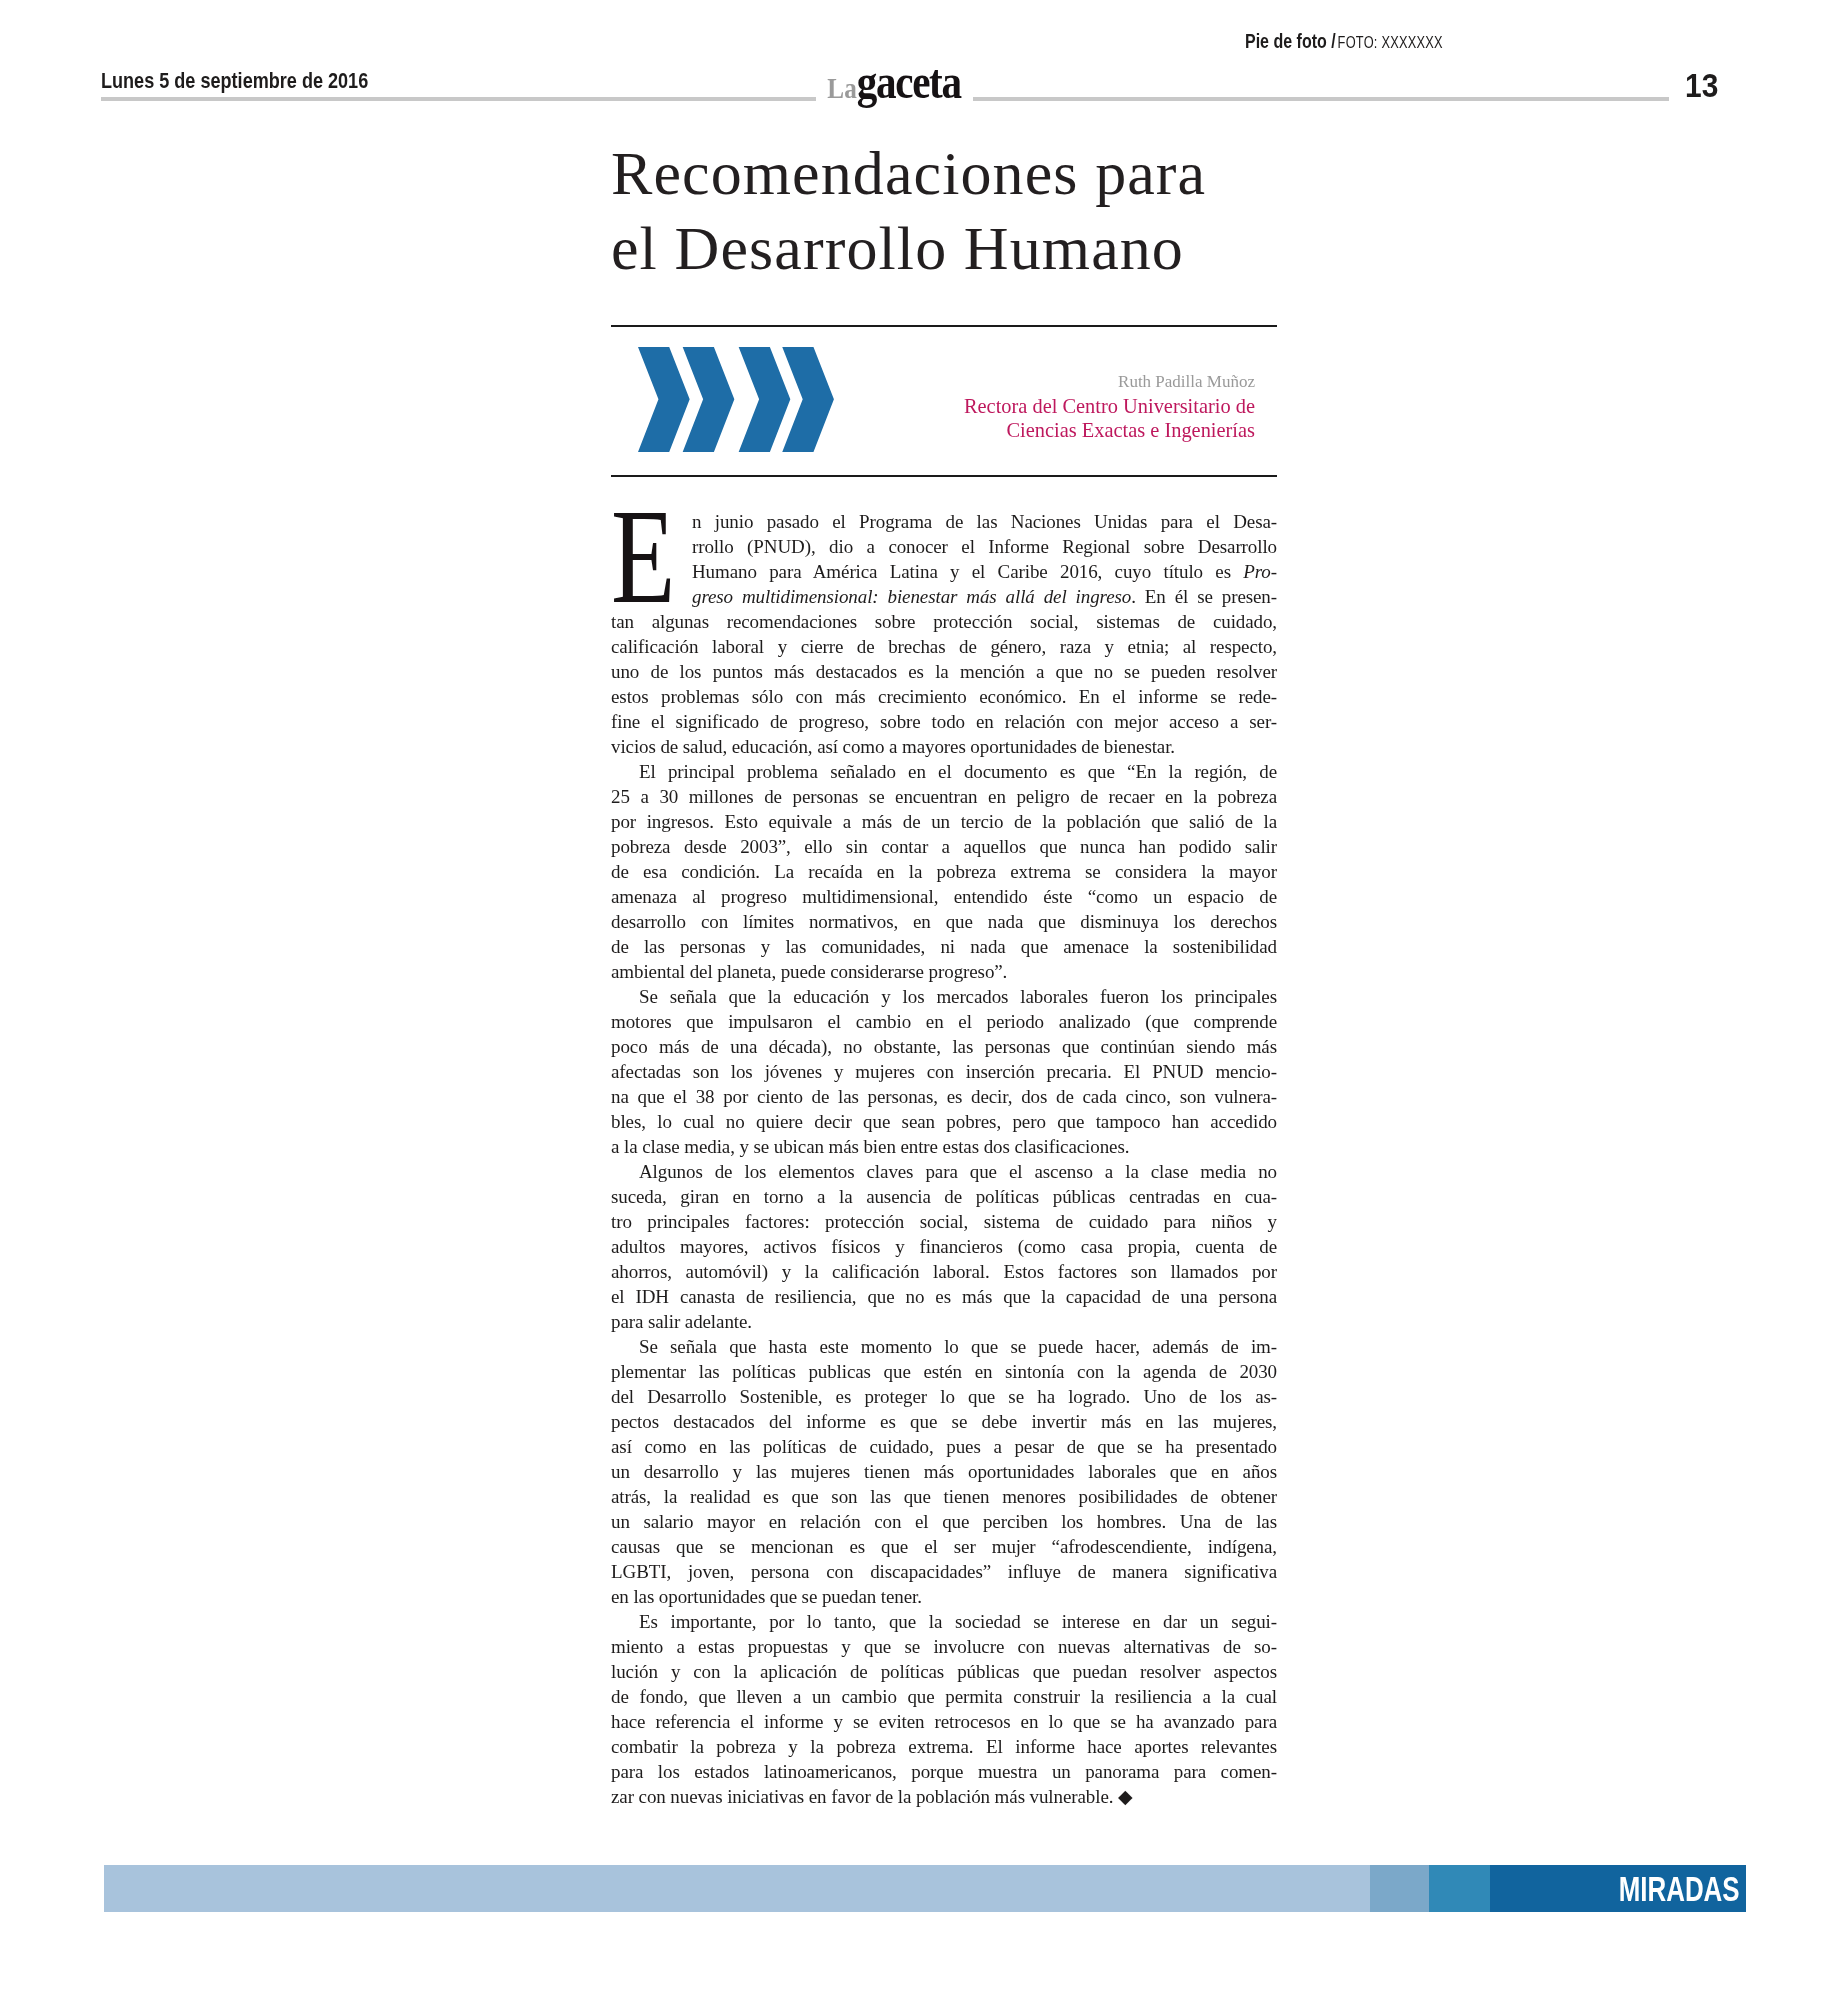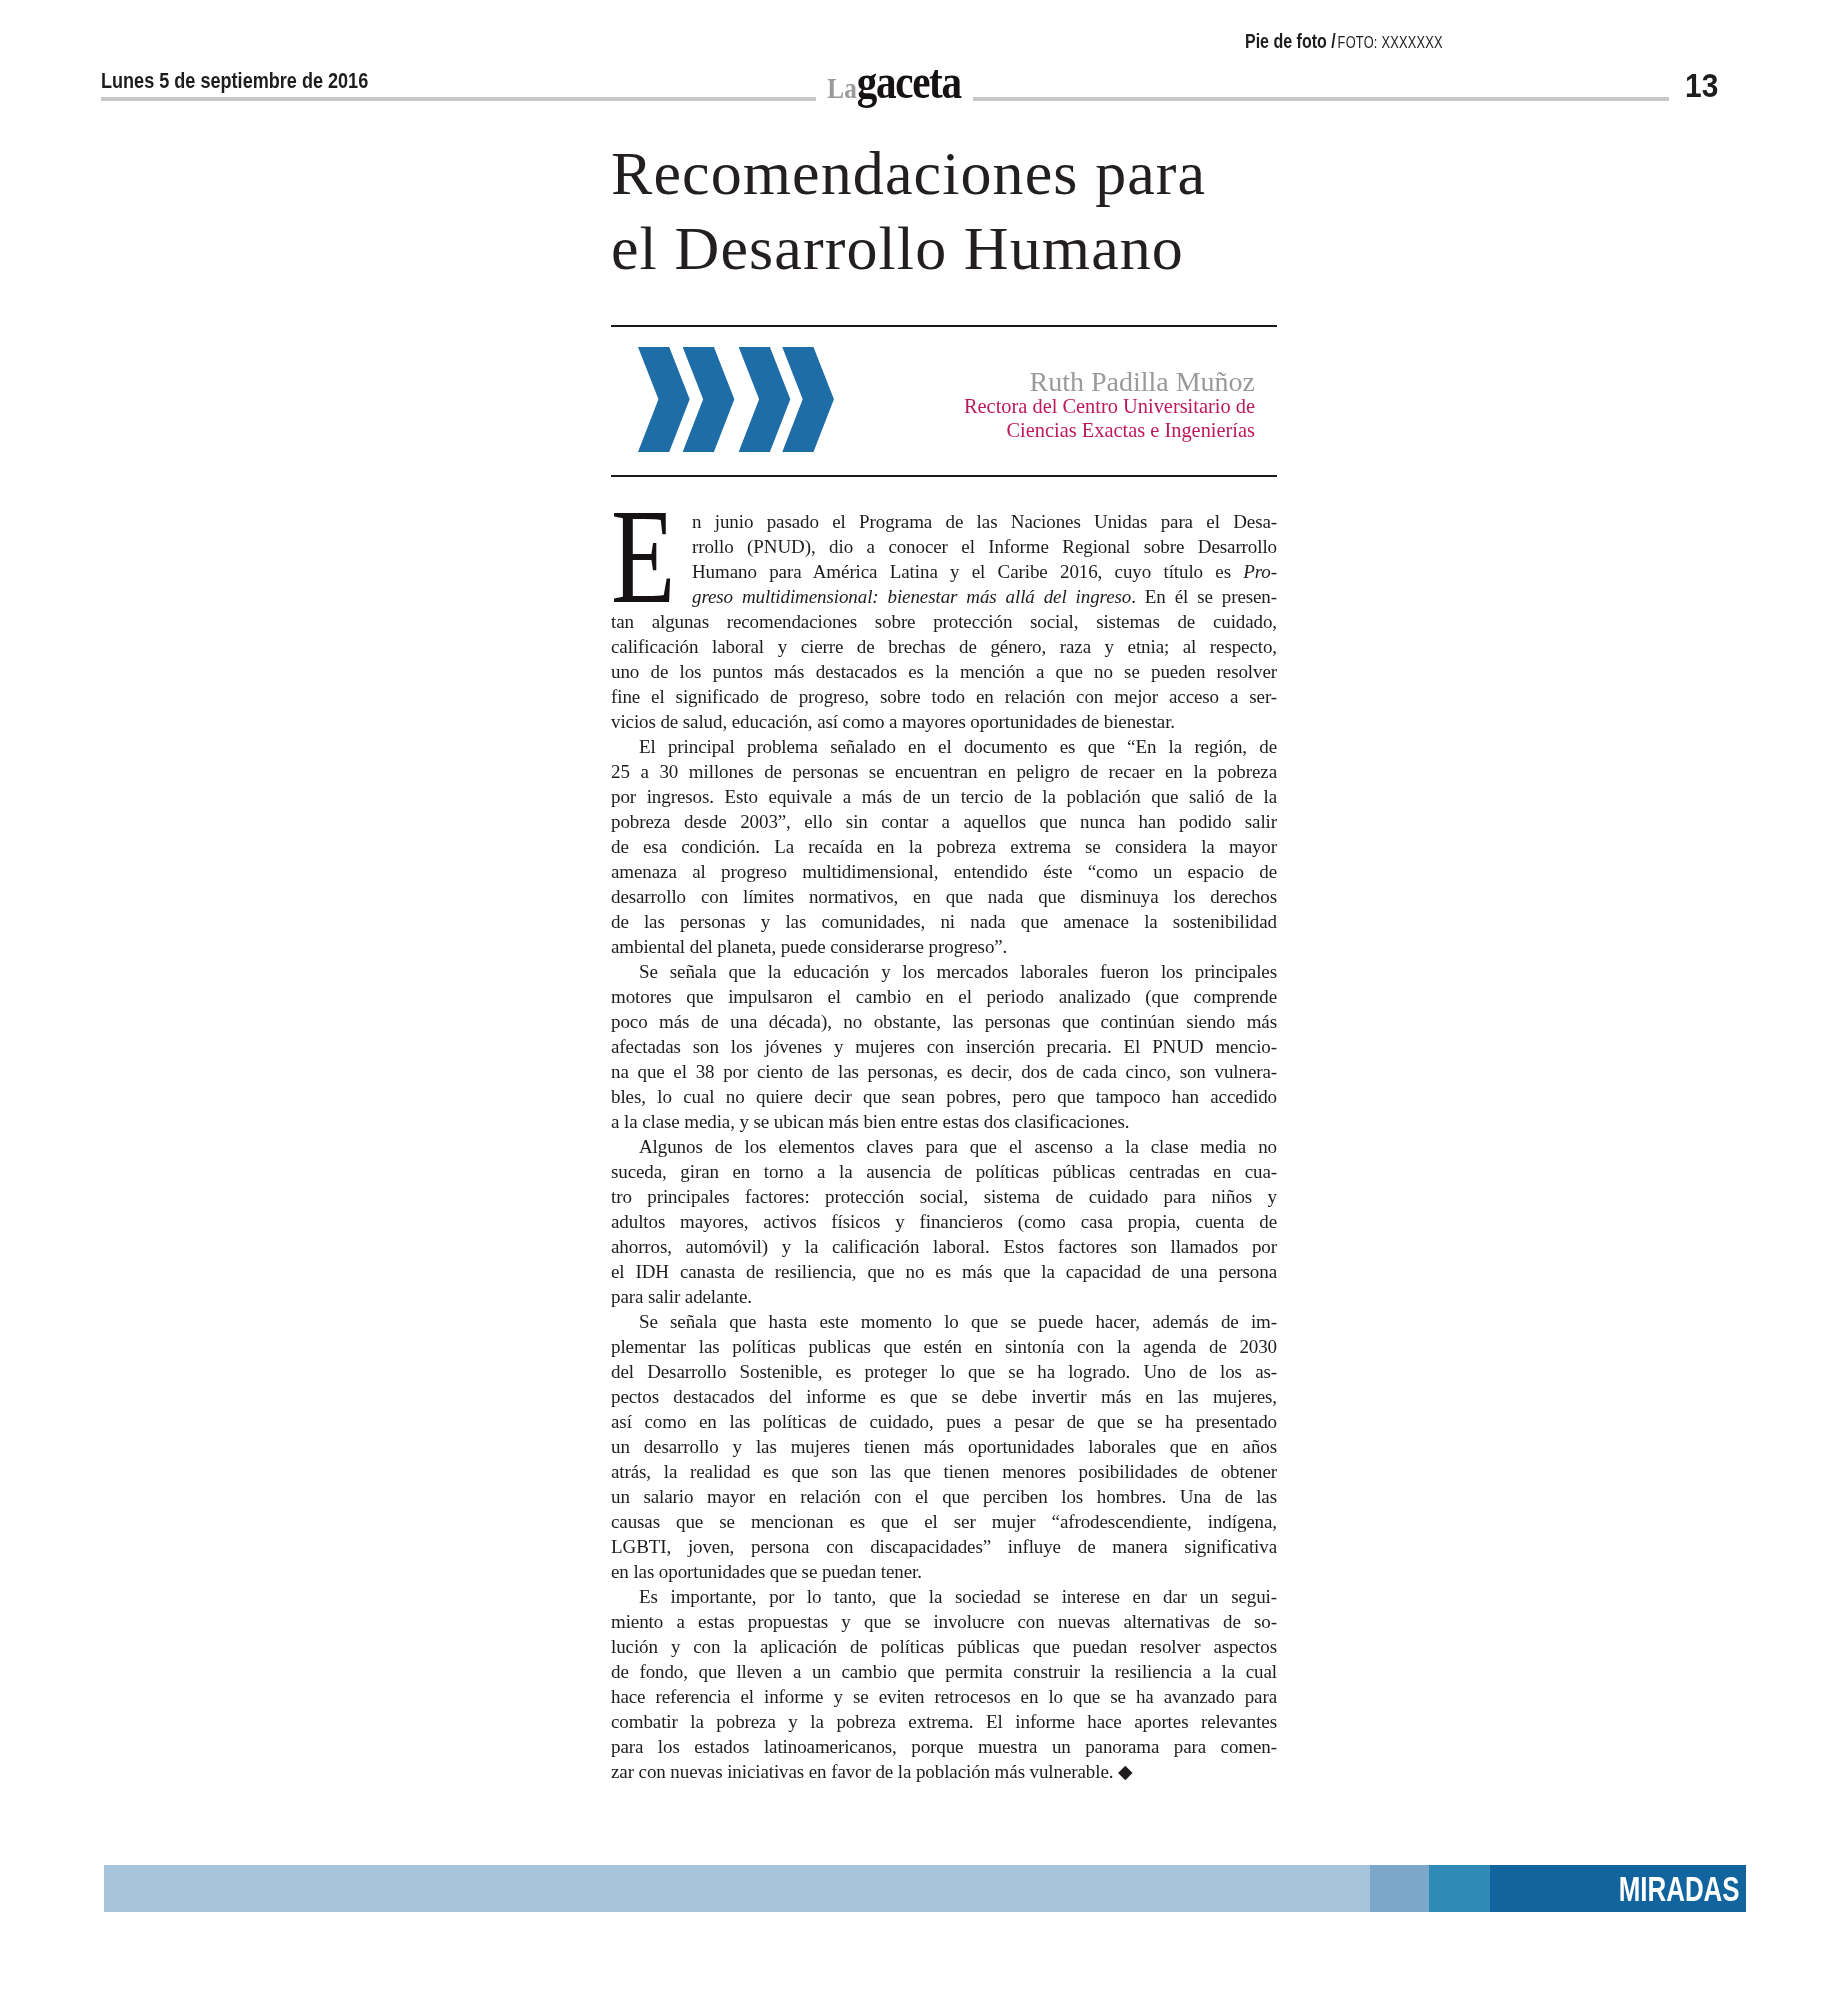--- a/index.html
+++ b/index.html
@@ -57,21 +57,21 @@
 
   
   .byline-rule{left:611px;width:666px;height:2.1px;background:#1a1a1a;}
   .byline-rule.top{top:325px;}
   .byline-rule.bottom{top:475px;}
   .chevrons{left:638px;top:347px;color:var(--chevron-blue,#1e6da7);}
   .byline-text{
     right:579px;top:369px;text-align:right;white-space:nowrap;
   }
   .byline-text .author{
-    font-size:28px;line-height:25px;color:var(--author-gray,#9b9b9b);
+    font-size:17px;line-height:25px;color:var(--author-gray,#9b9b9b);
   }
   .byline-text .role{font-size:20.4px;line-height:24px;color:#be185d;}
 
   
   .article-body{left:611px;top:509px;width:666px;}
   .para{position:relative;}
   .bline{
     height:25px;line-height:25px;font-size:19px;letter-spacing:-0.1px;
     text-align:justify;text-align-last:justify;white-space:nowrap;
   }
@@ -150,20 +150,21 @@
 <div class="abs article-body">
     <div class="para first">
       <span class="dropcap">E</span>
       <div class="bline dcpad">n junio pasado el Programa de las Naciones Unidas para el Desa-</div>
       <div class="bline dcpad">rrollo (PNUD), dio a conocer el Informe Regional sobre Desarrollo</div>
       <div class="bline dcpad">Humano para América Latina y el Caribe 2016, cuyo título es <i>Pro-</i></div>
       <div class="bline dcpad"><i>greso multidimensional: bienestar más allá del ingreso</i>. En él se presen-</div>
       <div class="bline">tan algunas recomendaciones sobre protección social, sistemas de cuidado,</div>
       <div class="bline">calificación laboral y cierre de brechas de género, raza y etnia; al respecto,</div>
       <div class="bline">uno de los puntos más destacados es la mención a que no se pueden resolver</div>
+      <div class="bline">estos problemas sólo con más crecimiento económico. En el informe se rede-</div>
       <div class="bline">fine el significado de progreso, sobre todo en relación con mejor acceso a ser-</div>
       <div class="bline plast">vicios de salud, educación, así como a mayores oportunidades de bienestar.</div>
     </div>
     <div class="para">
       <div class="bline ind">El principal problema señalado en el documento es que “En la región, de</div>
       <div class="bline">25 a 30 millones de personas se encuentran en peligro de recaer en la pobreza</div>
       <div class="bline">por ingresos. Esto equivale a más de un tercio de la población que salió de la</div>
       <div class="bline">pobreza desde 2003”, ello sin contar a aquellos que nunca han podido salir</div>
       <div class="bline">de esa condición. La recaída en la pobreza extrema se considera la mayor</div>
       <div class="bline">amenaza al progreso multidimensional, entendido éste “como un espacio de</div>

